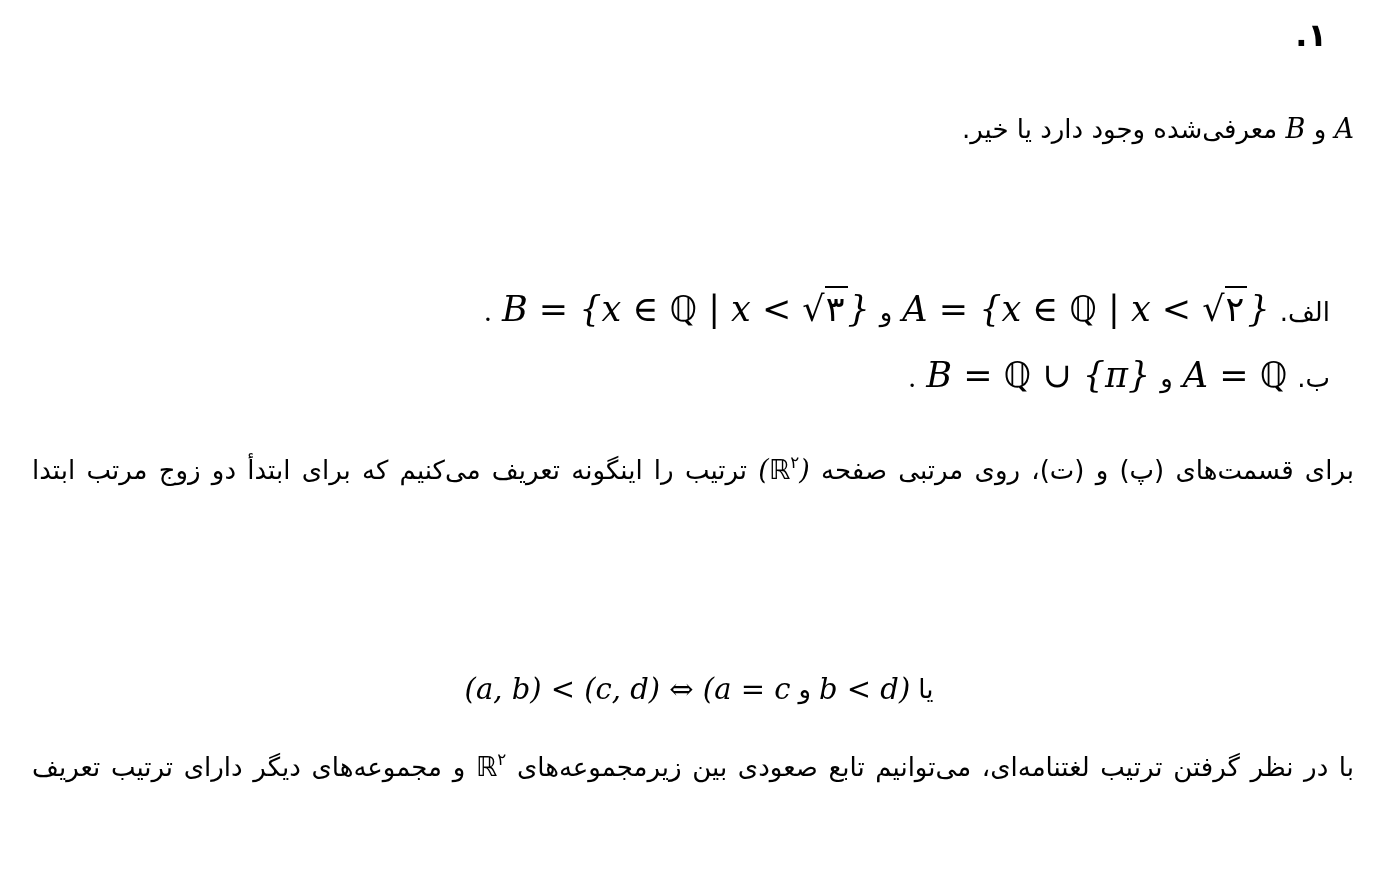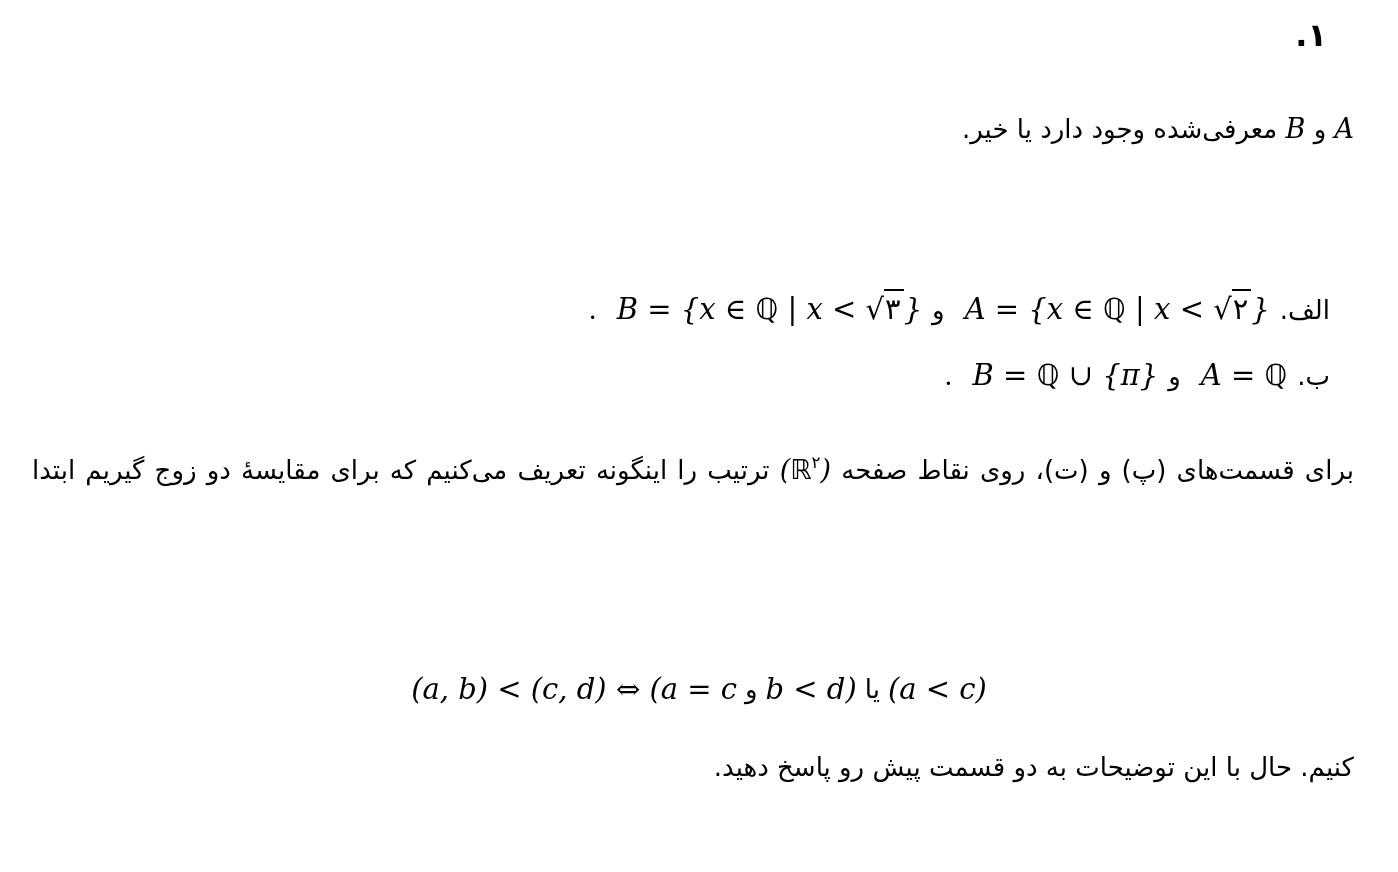--- a/index.html
+++ b/index.html
@@ -46,21 +46,21 @@
   .math-item {
     position: absolute;
     right: 68px;
     display: flex; direction: rtl;
     gap: 10px;
     align-items: baseline;
     font-size: 26px;
     line-height: 46px;
     white-space: nowrap;
   }
-  .math-item .math { font-size: 29px; margin-left: 10px; }
+  .math-item .math { font-size: 35px; }
   .rad {
     border-top: 2px solid #000;
     padding: 1px 3px 0 1px;
     font-style: normal;
   }
   .formula {
     position: absolute;
     top: 663px; left: 0; right: 0;
     display: flex; direction: ltr;
     justify-content: center;
@@ -108,33 +108,34 @@
   <div class="math-item" style="top:352px;">
     <span>ب.</span>
     <span class="math" dir="ltr">A = ℚ</span>
     <span>و</span>
     <span class="math" dir="ltr">B = ℚ ∪ {π}</span>
     <span class="period">.</span>
   </div>
 
   <div class="para" style="top:437px;">
     <div class="line full">
-      <span>برای قسمت‌های (پ) و (ت)، روی نقاط صفحه</span>
+      <span>برای قسمت‌های (پ) و (ت)، روی مرتبی صفحه</span>
       <span class="math" dir="ltr"><span>(ℝ</span><sup class="sup">۲</sup><span>)</span></span>
-      <span>ترتیب را اینگونه تعریف می‌کنیم که برای مقایسهٔ دو زوج گیریم ابتدا</span>
+      <span>ترتیب را اینگونه تعریف می‌کنیم که برای ابتدأ دو زوج مرتب ابتدا</span>
     </div>
   </div>
 
   <div class="formula">
     <span class="math" dir="ltr">(a, b) &lt; (c, d) ⇔ (a = c</span>
     <span>و</span>
     <span class="math" dir="ltr">b &lt; d)</span>
     <span>یا</span>
-    <span class="math" dir="ltr">(a &lt; c)</span>
   </div>
 
   <div class="para" style="top:735px;">
-    <div class="line lastline" style="line-height:64px;">
-      <span>کنیم. حال با این توضیحات به دو قسمت پیش رو پاسخ دهید.</span>
+    <div class="line full" style="line-height:64px;">
+      <span>با در نظر گرفتن ترتیب لغتنامه‌ای، می‌توانیم تابع صعودی بین زیرمجموعه‌های</span>
+      <span class="math" dir="ltr"><span>ℝ</span><sup class="sup">۲</sup></span>
+      <span>و مجموعه‌های دیگر دارای ترتیب تعریف</span>
     </div>
   </div>
 
 </div>
 
 </body></html>

